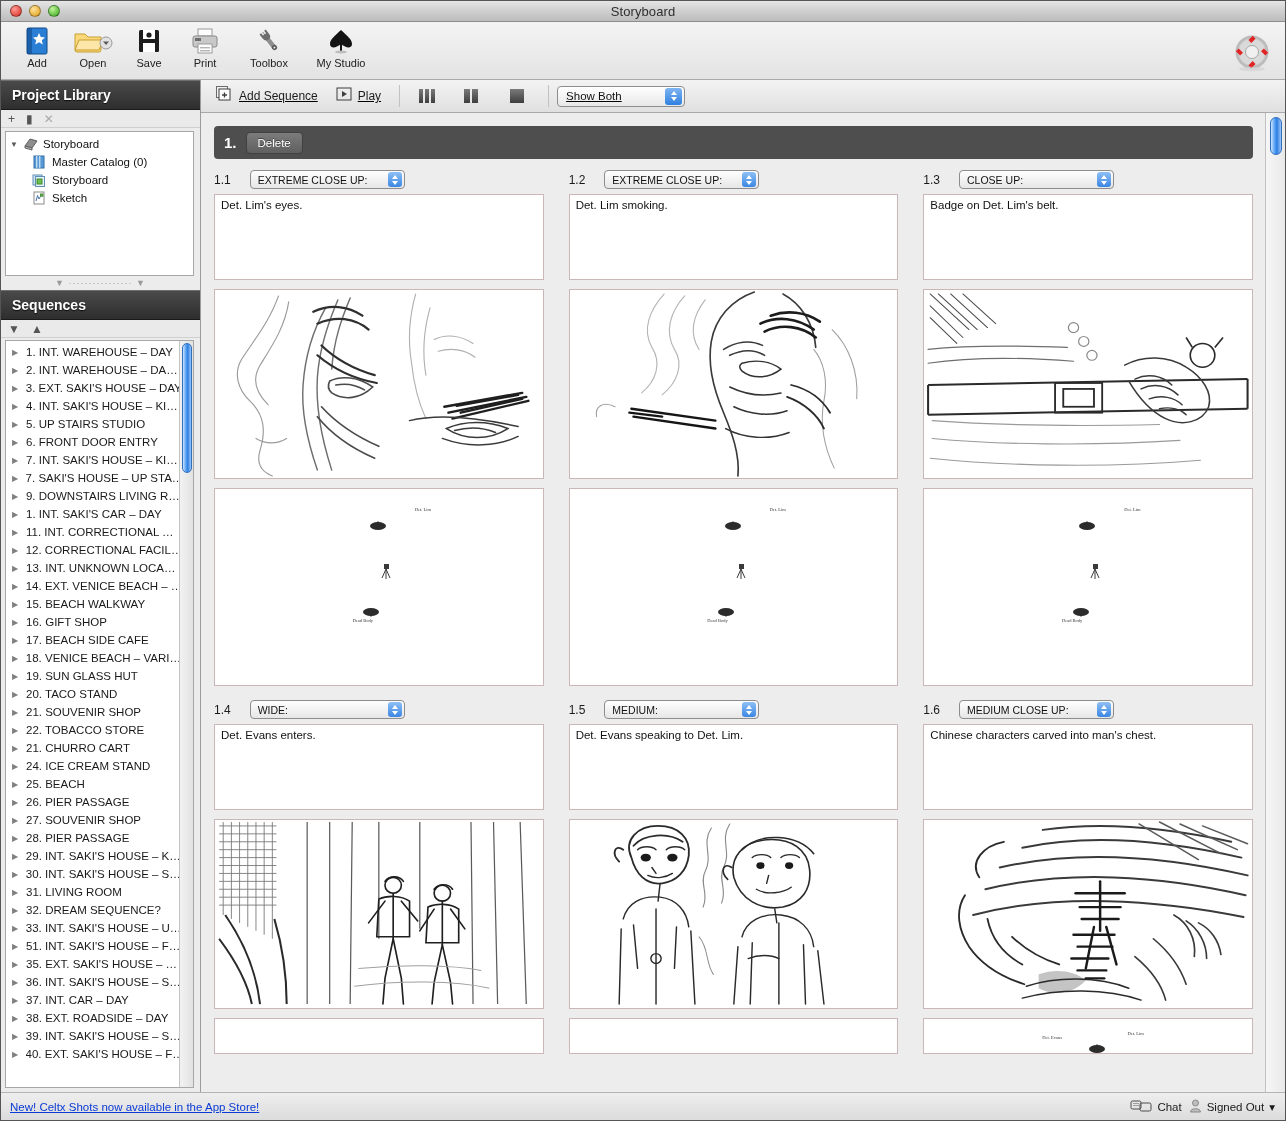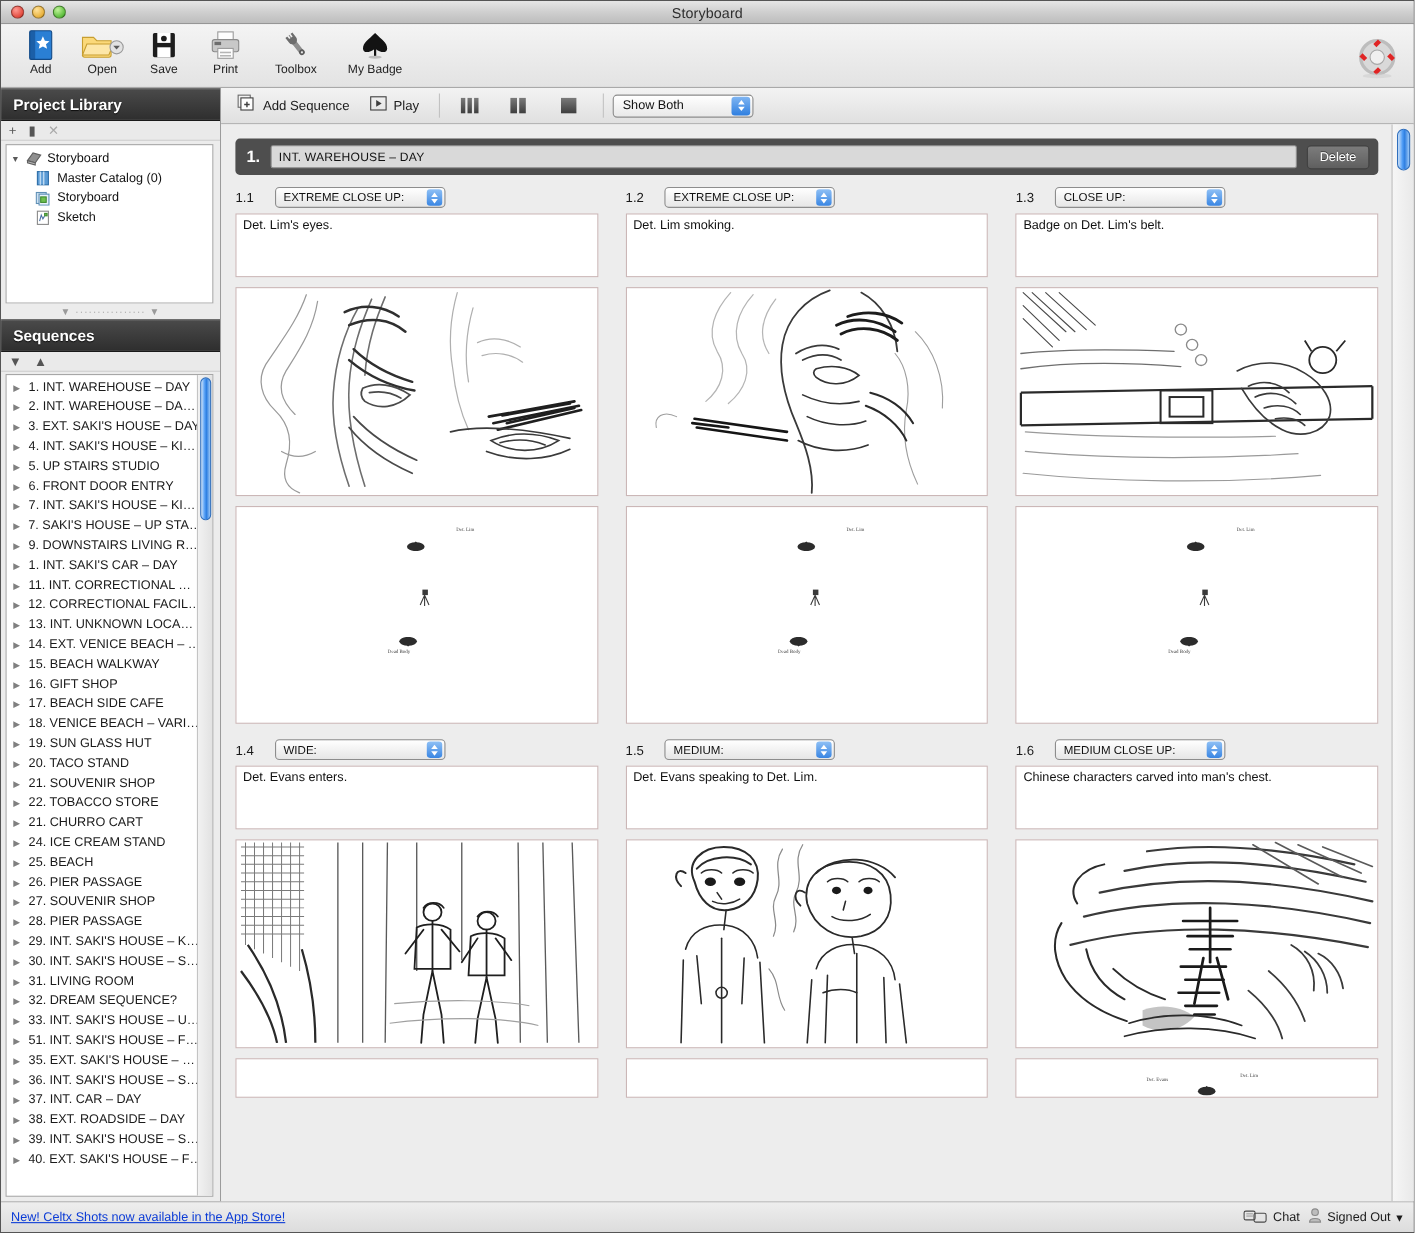--- a/index.html
+++ b/index.html
@@ -81,21 +81,21 @@
         background:linear-gradient(90deg,#f2f2f2,#e2e2e2); border-left:1px solid #c4c4c4; }
   .vsb .thumb{ position:absolute; left:2px; width:10px; border-radius:5px;
         background:linear-gradient(90deg,#cfe4fb,#4f9cf5 40%,#2f7fe0 60%,#9cc8f7);
         border:1px solid #2f6fbd; }
 
   
   .stage{ flex:1 1 auto; display:flex; flex-direction:column; min-width:0; background:#ededed; }
   .stagetb{
     height:33px; flex:0 0 33px; display:flex; align-items:center; gap:0;
     background:linear-gradient(180deg,#f3f3f3,#e0e0e0);
-    border-bottom:1px solid #a9a9a9; padding-left:12px;
+    border-bottom:1px solid #a9a9a9; padding-left:12px;text-decoration:underline;
   }
   .stb{ display:flex; align-items:center; gap:6px; padding:0 10px 0 2px; cursor:default; }
   .stb .lb{ font-size:12px; color:#1c1c1c; }
   .sep{ width:1px; height:22px; background:#c2c2c2; margin:0 8px; }
   .viewbtn{ width:26px; height:20px; display:flex; align-items:center; justify-content:center;
             gap:2px; cursor:default; }
   .vbar{ width:4px; height:14px; background:linear-gradient(180deg,#7a7a7a,#3e3e3e); }
   .vbar.w2{ width:6px; }
   .vbar.w3{ width:14px; }
   .popup{
@@ -146,21 +146,21 @@
     padding-left:7px; position:relative; font-size:10.5px; color:#111;
   }
   .shotsel .arrows{ position:absolute; right:2px; top:1px; bottom:1px; width:14px; border-radius:3px;
     background:linear-gradient(180deg,#8fc0f5,#3a86e3);
     display:flex; flex-direction:column; align-items:center; justify-content:center; gap:2px; }
   .shotsel .arrows i{ display:block; width:0;height:0; border-left:3px solid transparent;
                     border-right:3px solid transparent; }
   .shotsel .arrows i.up{ border-bottom:4px solid #fff; }
   .shotsel .arrows i.dn{ border-top:4px solid #fff; }
 
-  .desc{ background:#fff; border:1px solid #cbb7b7; height:58px; padding:4px 6px;
+  .desc{ background:#fff; border:1px solid #cbb7b7; height:86px; padding:4px 6px;
          font-size:11.5px; color:#111; margin-bottom:9px; }
   .sketch{ background:#fff; border:1px solid #cbb7b7; height:190px; margin-bottom:9px;
            position:relative; overflow:hidden; }
   .plan{ background:#fff; border:1px solid #cbb7b7; height:198px; margin-bottom:14px;
          position:relative; overflow:hidden; }
   .plan.short{ height:36px; }
   .planlabel{ position:absolute; font-size:4.5px; color:#3a3a3a; white-space:nowrap;
               font-family:"Liberation Serif", serif; }
   .camicon{ position:absolute; }
 
@@ -266,21 +266,21 @@
     </div>
 
     <div class="tbtn wide">
       <div class="ic">
         <svg width="30" height="28" viewBox="0 0 30 28">
           <path d="M15 3 C 9 9, 4 12, 4 17 C 4 21, 9 22, 15 17 C 21 22, 26 21, 26 17 C 26 12, 21 9, 15 3 Z" fill="#131313"></path>
           <rect x="14" y="16" width="2" height="8" fill="#131313"></rect>
           <ellipse cx="15" cy="25" rx="6" ry="1.4" fill="#bdbdbd"></ellipse>
         </svg>
       </div>
-      <div class="lb">My Badge</div>
+      <div class="lb">My Studio</div>
     </div>
 
     <div class="helpicon">
       <svg width="42" height="40" viewBox="0 0 42 40">
         <circle cx="21" cy="18" r="15" fill="#d9d9d9" stroke="#9a9a9a"></circle>
         <circle cx="21" cy="18" r="15" fill="none" stroke="#bdbdbd" stroke-width="3"></circle>
         <circle cx="21" cy="18" r="6.5" fill="#f0f0f0" stroke="#a8a8a8"></circle>
         <rect x="19" y="2.4" width="4" height="6" fill="#e02424" transform="rotate(45 21 5.4)"></rect>
         <rect x="19" y="27.6" width="4" height="6" fill="#e02424" transform="rotate(45 21 30.6)"></rect>
         <rect x="5.4" y="16" width="6" height="4" fill="#e02424" transform="rotate(45 8.4 18)"></rect>
@@ -577,21 +577,20 @@
               <i class="dn"></i>
             </span>
         </div>
       </div>
 
       <div class="canvaswrap">
         <div class="canvas">
 
           <div class="seqhdr">
             <span class="seqnum">1.</span>
-            <div class="seqinput">INT. WAREHOUSE – DAY</div>
             <div class="delbtn">Delete</div>
           </div>
 
           <div class="grid">
 
             <div class="col">
               <div class="shothdr">
                 <span class="shotnum">1.1</span>
                 <div class="shotsel">
                   <span>EXTREME CLOSE UP:</span>

